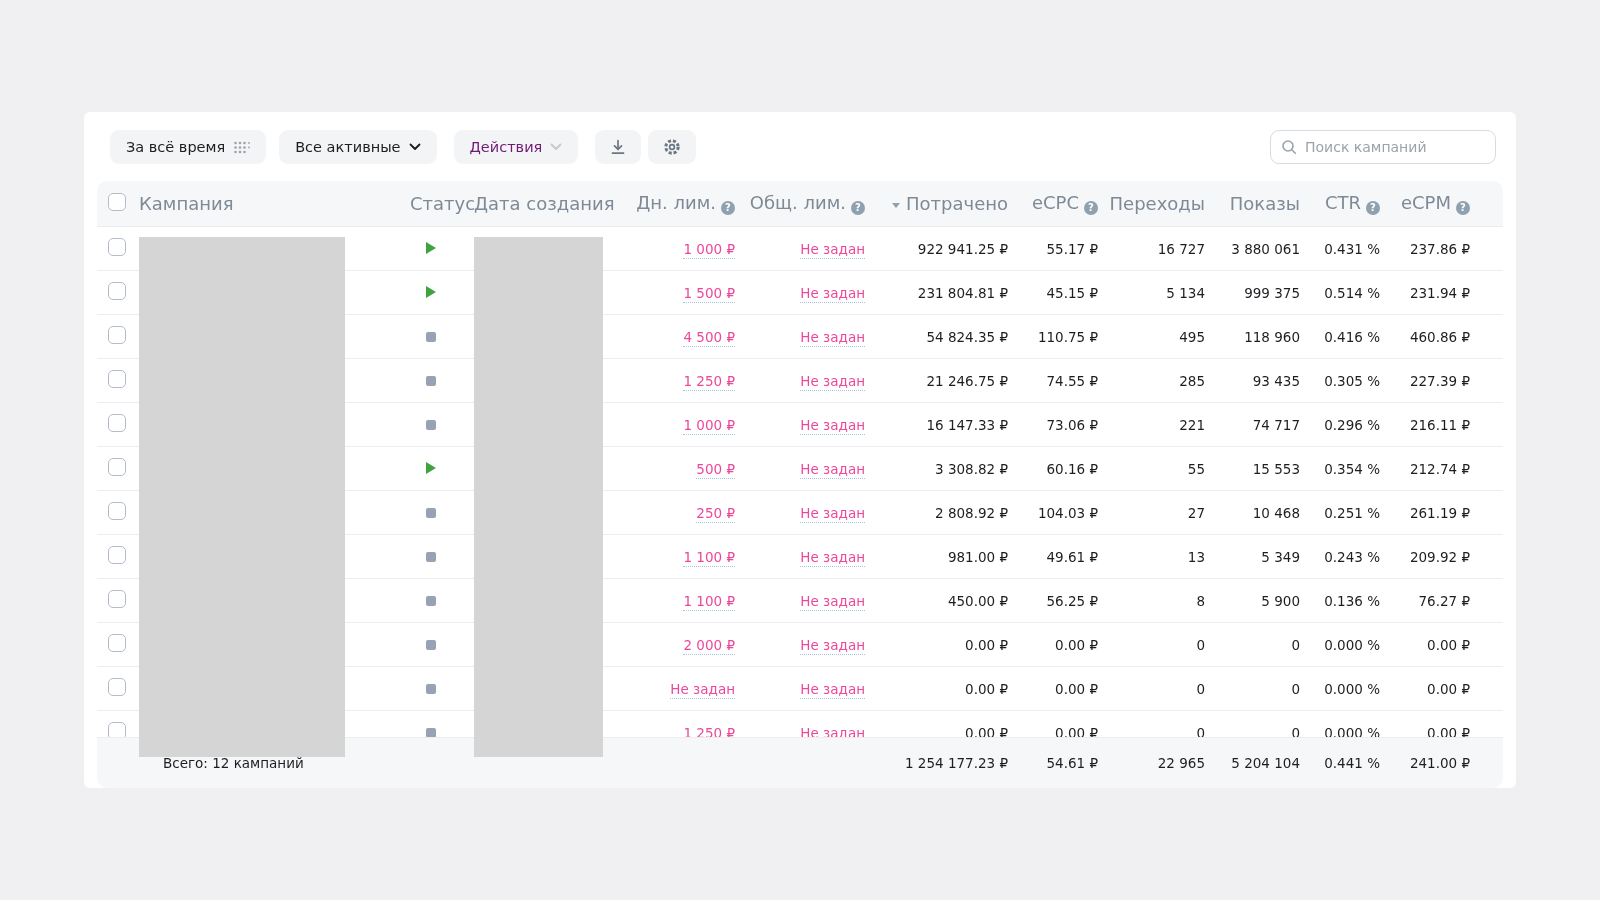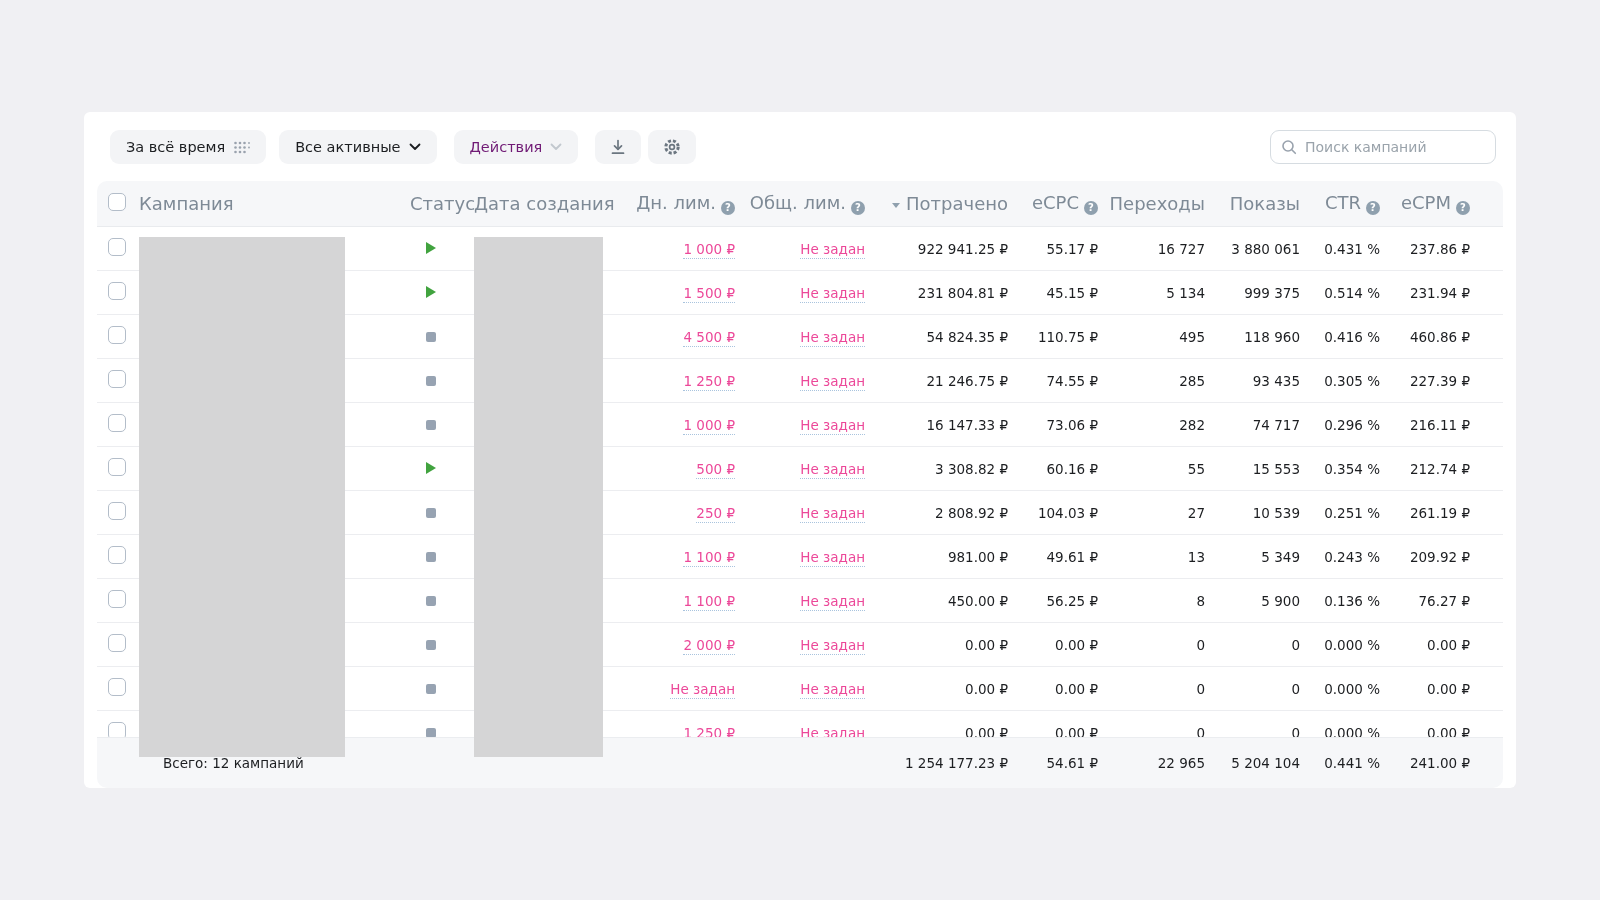--- a/index.html
+++ b/index.html
@@ -273,21 +273,21 @@
     </div>
     <div class="cell"></div>
     <div class="cell">
       <span class="status-icon stop"></span>
     </div>
     <div class="cell"></div>
     <div class="cell num"><a class="lim-link v-dlim">1 000 ₽</a></div>
     <div class="cell num"><a class="lim-link v-tlim">Не задан</a></div>
     <div class="cell num v-spent">16 147.33 ₽</div>
     <div class="cell num v-ecpc">73.06 ₽</div>
-    <div class="cell num v-clicks">282</div>
+    <div class="cell num v-clicks">221</div>
     <div class="cell num v-impr">74 717</div>
     <div class="cell num v-ctr">0.296 %</div>
     <div class="cell num v-ecpm">216.11 ₽</div>
     <div></div>
   </div>
         <div class="grid trow">
     <div class="cell">
       <span class="checkbox"></span>
     </div>
     <div class="cell"></div>
@@ -312,21 +312,21 @@
     <div class="cell"></div>
     <div class="cell">
       <span class="status-icon stop"></span>
     </div>
     <div class="cell"></div>
     <div class="cell num"><a class="lim-link v-dlim">250 ₽</a></div>
     <div class="cell num"><a class="lim-link v-tlim">Не задан</a></div>
     <div class="cell num v-spent">2 808.92 ₽</div>
     <div class="cell num v-ecpc">104.03 ₽</div>
     <div class="cell num v-clicks">27</div>
-    <div class="cell num v-impr">10 539</div>
+    <div class="cell num v-impr">10 468</div>
     <div class="cell num v-ctr">0.251 %</div>
     <div class="cell num v-ecpm">261.19 ₽</div>
     <div></div>
   </div>
         <div class="grid trow">
     <div class="cell">
       <span class="checkbox"></span>
     </div>
     <div class="cell"></div>
     <div class="cell">

